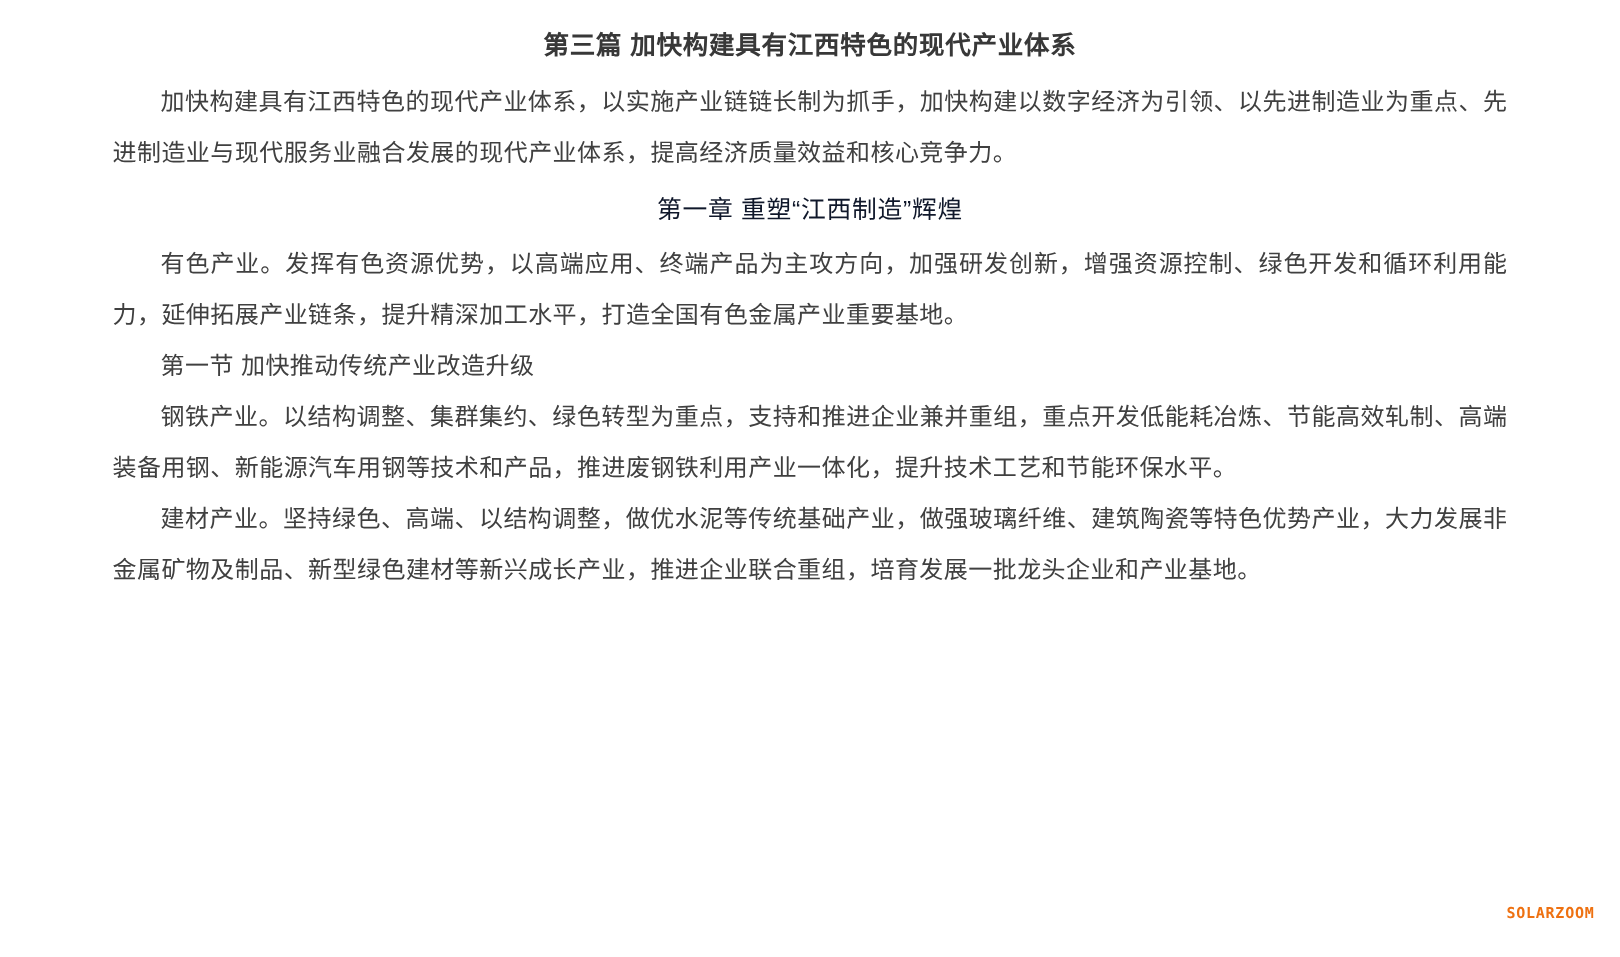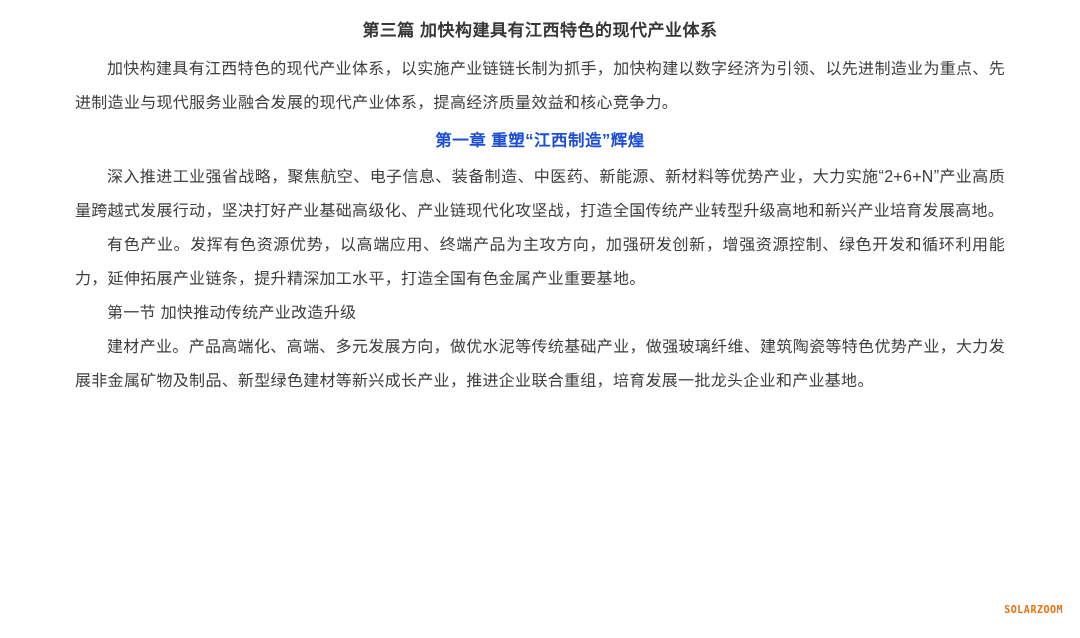--- a/index.html
+++ b/index.html
@@ -26,24 +26,24 @@
     font-size: 17px;
     font-weight: 700;
     line-height: 34px;
     text-align: center;
     color: #383838;
     letter-spacing: 0.5px;
   }
   .doc-chapter {
     margin: 2px 0 2px 0;
     font-size: 16.5px;
-    font-weight: 700;
+    font-weight: 400;
     line-height: 36px;
     text-align: center;
-    color: #1d4ed8;
+    color: #0f172a;
     letter-spacing: 0.5px;
   }
   .para {
     margin: 0;
     font-size: 16px;
     line-height: 34px;
     color: #404040;
     text-align: justify;
     text-indent: 2em;
     letter-spacing: 0.3px;
@@ -72,26 +72,26 @@
 <body>
 
 <main class="page">
 
   <h1 class="doc-title">第三篇 加快构建具有江西特色的现代产业体系</h1>
 
   <p class="para">加快构建具有江西特色的现代产业体系，以实施产业链链长制为抓手，加快构建以数字经济为引领、以先进制造业为重点、先进制造业与现代服务业融合发展的现代产业体系，提高经济质量效益和核心竞争力。</p>
 
   <h2 class="doc-chapter">第一章 重塑“江西制造”辉煌</h2>
 
-  <p class="para">深入推进工业强省战略，聚焦航空、电子信息、装备制造、中医药、新能源、新材料等优势产业，大力实施“2+6+N”产业高质量跨越式发展行动，坚决打好产业基础高级化、产业链现代化攻坚战，打造全国传统产业转型升级高地和新兴产业培育发展高地。</p>
 
   <p class="para">有色产业。发挥有色资源优势，以高端应用、终端产品为主攻方向，加强研发创新，增强资源控制、绿色开发和循环利用能力，延伸拓展产业链条，提升精深加工水平，打造全国有色金属产业重要基地。</p>
 
   <p class="para section-head">第一节 加快推动传统产业改造升级</p>
 
 
+  <p class="para">钢铁产业。以结构调整、集群集约、绿色转型为重点，支持和推进企业兼并重组，重点开发低能耗冶炼、节能高效轧制、高端装备用钢、新能源汽车用钢等技术和产品，推进废钢铁利用产业一体化，提升技术工艺和节能环保水平。</p>
 
-  <p class="para">建材产业。产品高端化、高端、多元发展方向，做优水泥等传统基础产业，做强玻璃纤维、建筑陶瓷等特色优势产业，大力发展非金属矿物及制品、新型绿色建材等新兴成长产业，推进企业联合重组，培育发展一批龙头企业和产业基地。</p>
+  <p class="para">建材产业。坚持绿色、高端、以结构调整，做优水泥等传统基础产业，做强玻璃纤维、建筑陶瓷等特色优势产业，大力发展非金属矿物及制品、新型绿色建材等新兴成长产业，推进企业联合重组，培育发展一批龙头企业和产业基地。</p>
 
 
 </main>
 
 <div class="watermark">SOLARZOOM</div>
 
 </body></html>

